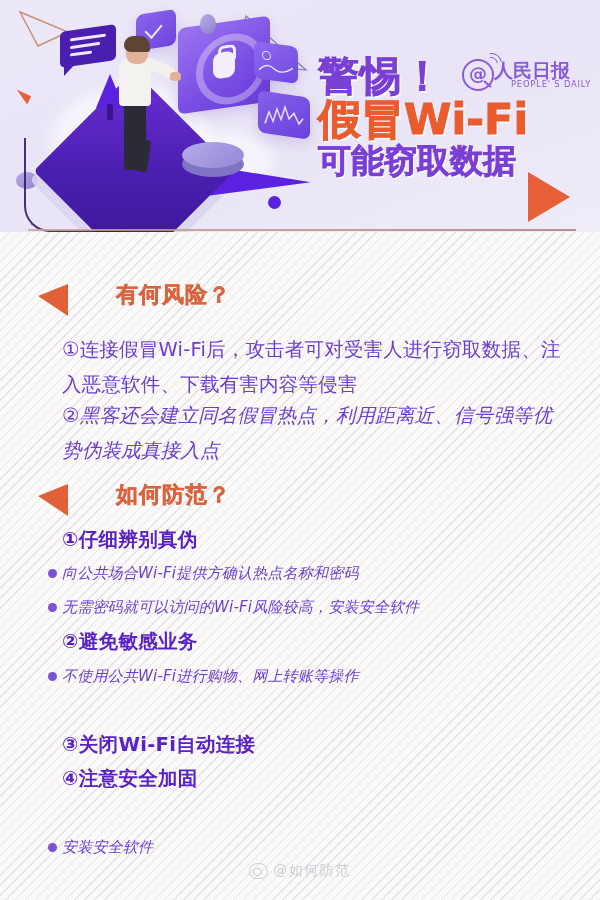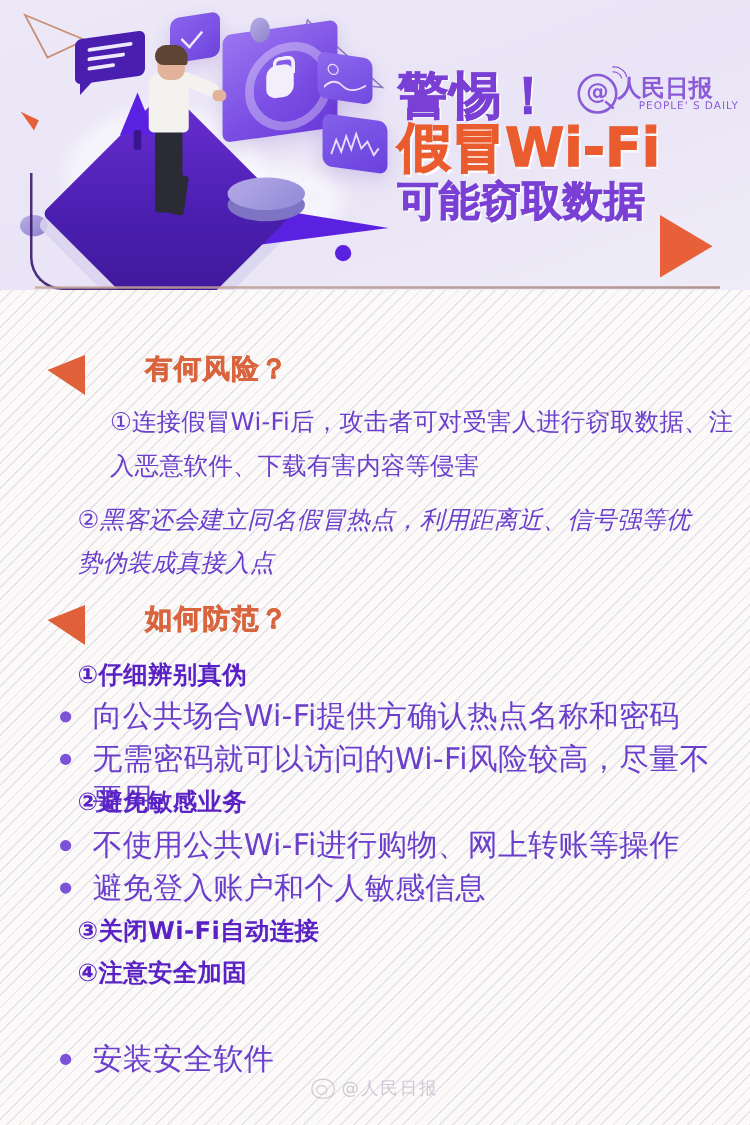--- a/index.html
+++ b/index.html
@@ -170,22 +170,22 @@
     position:absolute;left:62px;width:508px;
     font-size:19.5px;line-height:32px;color:#5a22c4;font-weight:bold;letter-spacing:.3px;
   }
   .bullet-row{
     position:absolute;left:48px;width:528px;height:32px;
   }
   .bdot{
     position:absolute;left:0;top:12px;width:9px;height:9px;border-radius:50%;background:#7b52d8;
   }
   .btxt{
-    position:absolute;left:26px;top:0;
-    font-size:24px;line-height:32px;color:#6b3fcc;letter-spacing:.2px;font-weight:500;
+    position:absolute;left:14px;top:0;
+    font-size:15px;line-height:32px;color:#6b3fcc;letter-spacing:.2px;font-weight:500;font-style:italic;
   }
 
   
   .watermark{
     position:absolute;left:0;top:862px;width:600px;text-align:center;
     color:#c7c2cf;font-size:14px;letter-spacing:1.5px;opacity:.85;
   }
   .wm-inner{display:inline-flex;align-items:center;gap:5px;}
   .wb-ico{
     display:inline-block;width:17px;height:14px;border:1.4px solid #c7c2cf;
@@ -288,65 +288,61 @@
 
   <div class="hdr-divider"></div>
 
   <div class="body-area">
 
     <div class="section" style="top:48px;">
       <div class="sec-head">
         <div class="sec-tri"></div>
         <div class="sec-title">有何风险？</div>
       </div>
-      <div class="para" style="top:40px;margin-left:26px;">①连接假冒Wi-Fi后，攻击者可对受害人进行窃取数据、注入恶意软件、下载有害内容等侵害</div>
+      <div class="para" style="top:52px;">①连接假冒Wi-Fi后，攻击者可对受害人进行窃取数据、注入恶意软件、下载有害内容等侵害</div>
       <div class="para" style="top:118px;font-style:italic;">②黑客还会建立同名假冒热点，利用距离近、信号强等优势伪装成真接入点</div>
     </div>
 
     <div class="section" style="top:248px;">
       <div class="sec-head">
         <div class="sec-tri"></div>
         <div class="sec-title">如何防范？</div>
       </div>
 
       <div class="subhead" style="top:44px;">①仔细辨别真伪</div>
 
       <div class="bullet-row" style="top:77px;">
         <div class="bdot"></div>
         <div class="btxt">向公共场合Wi-Fi提供方确认热点名称和密码</div>
       </div>
 
       <div class="bullet-row" style="top:111px;">
         <div class="bdot"></div>
-        <div class="btxt">无需密码就可以访问的Wi-Fi风险较高，尽量不要用</div>
+        <div class="btxt">无需密码就可以访问的Wi-Fi风险较高，安装安全软件</div>
       </div>
 
       <div class="subhead" style="top:146px;">②避免敏感业务</div>
 
       <div class="bullet-row" style="top:180px;">
         <div class="bdot"></div>
         <div class="btxt">不使用公共Wi-Fi进行购物、网上转账等操作</div>
       </div>
 
-      <div class="bullet-row" style="top:214px;">
-        <div class="bdot"></div>
-        <div class="btxt">避免登入账户和个人敏感信息</div>
-      </div>
 
       <div class="subhead" style="top:249px;">③关闭Wi-Fi自动连接</div>
       <div class="subhead" style="top:283px;">④注意安全加固</div>
 
 
       <div class="bullet-row" style="top:351px;">
         <div class="bdot"></div>
         <div class="btxt">安装安全软件</div>
       </div>
     </div>
   </div>
 
   <div class="watermark">
     <span class="wm-inner">
       <span class="wb-ico"></span>
-      <span>@人民日报</span>
+      <span>@如何防范</span>
     </span>
   </div>
 
 </div>
 
 </body></html>

